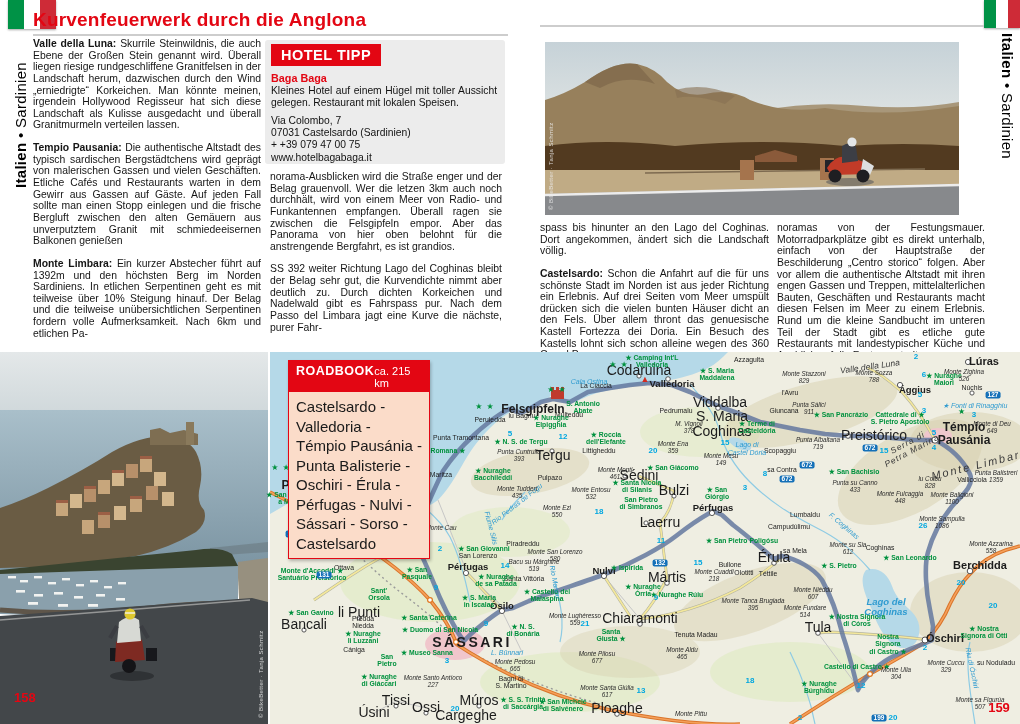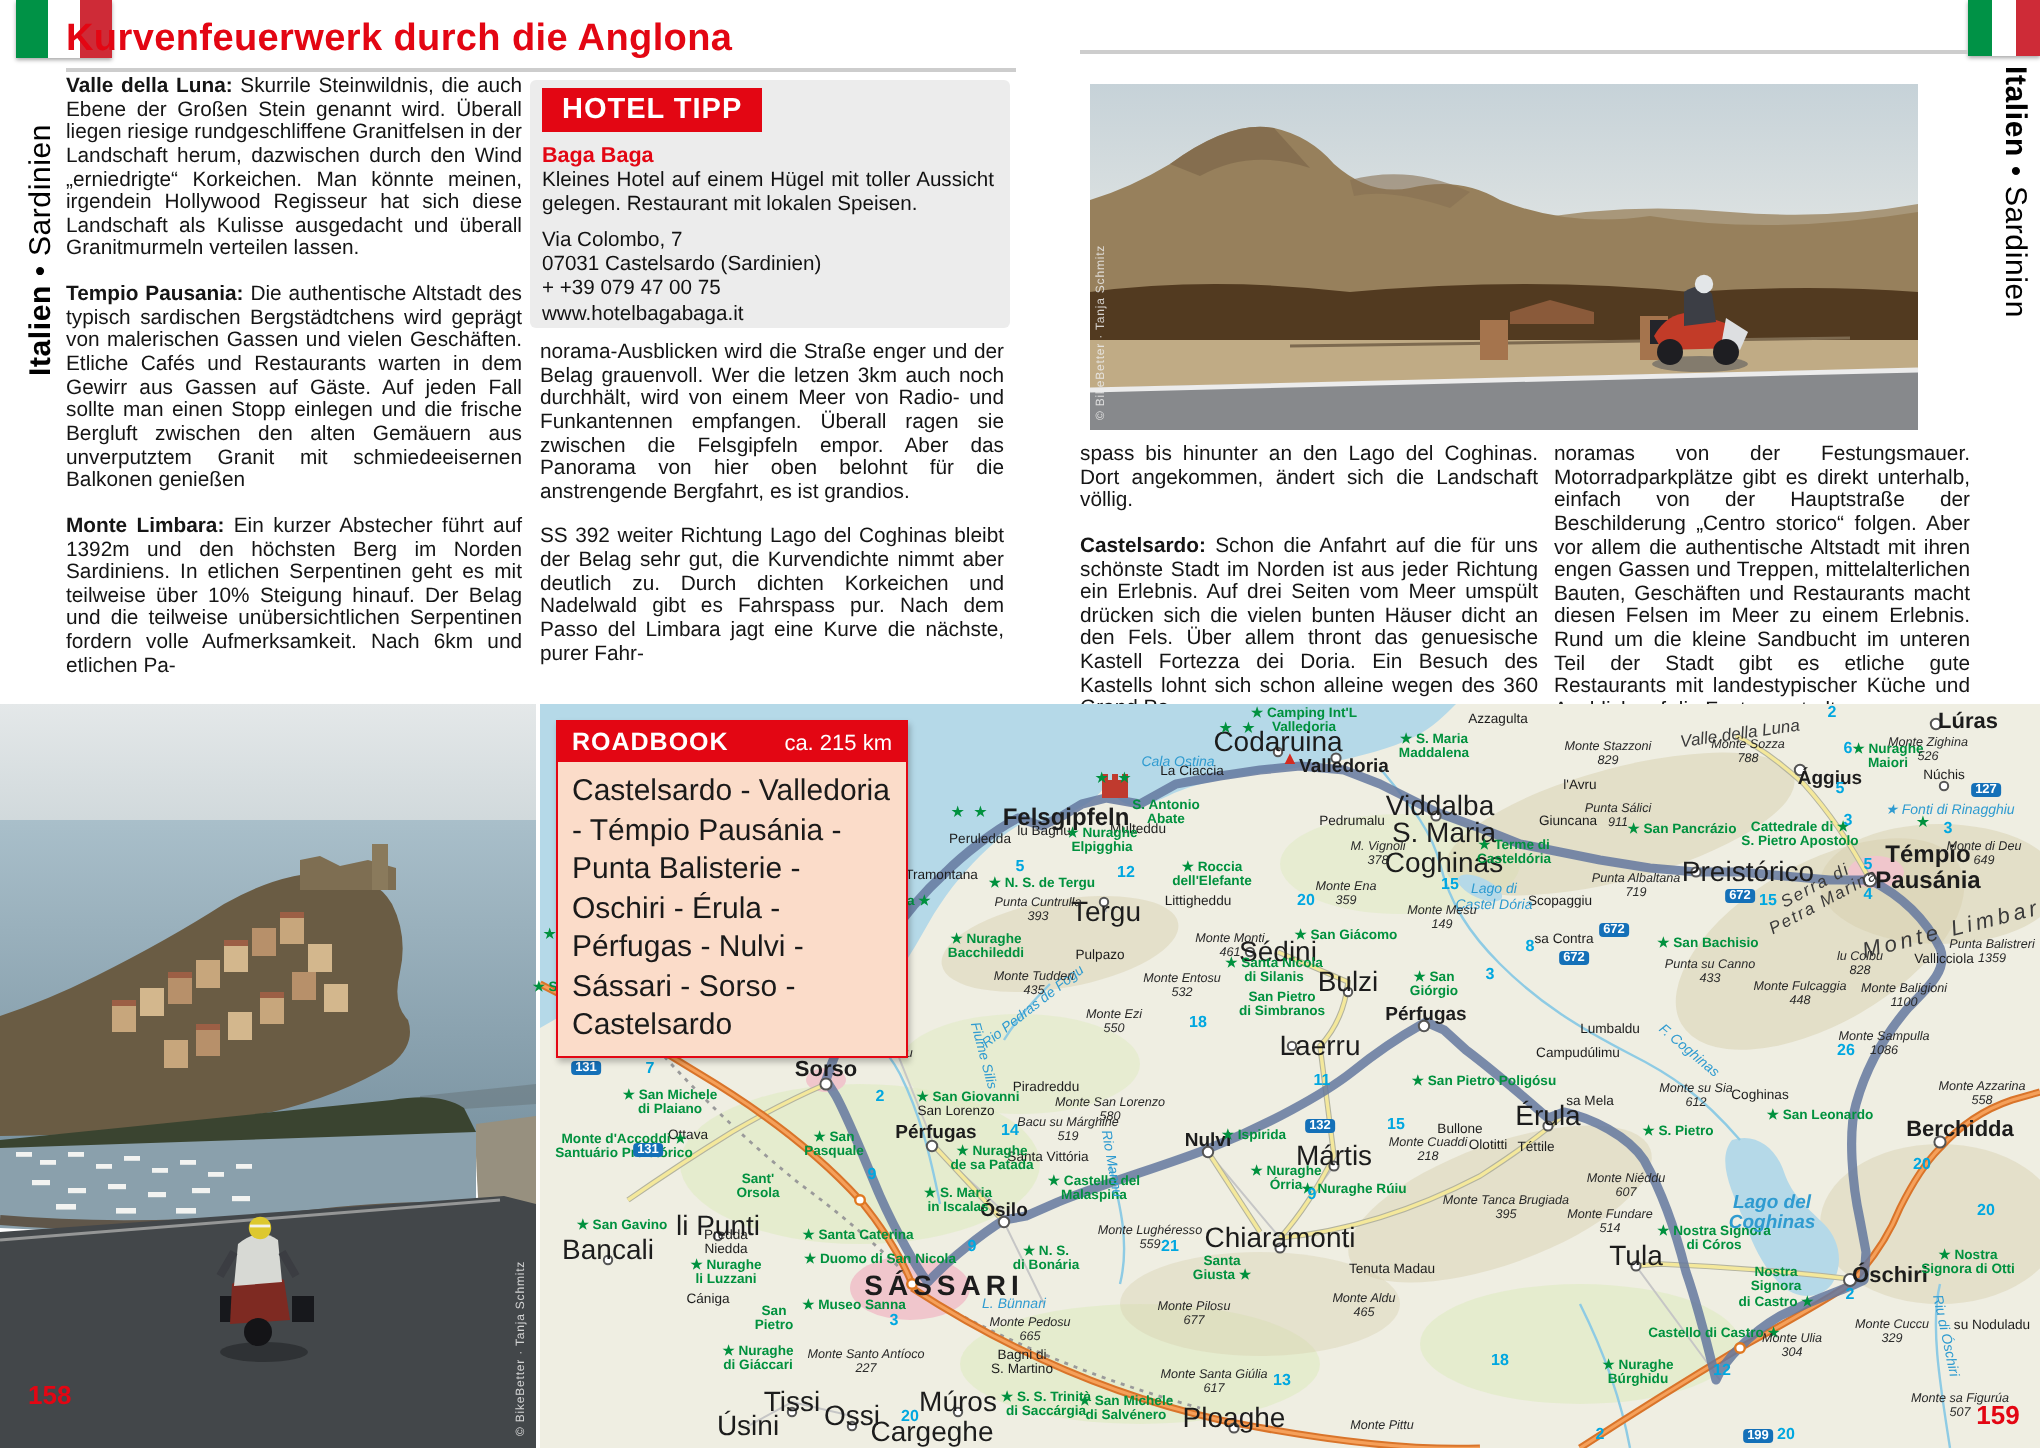--- a/index.html
+++ b/index.html
@@ -54,21 +54,21 @@
   .p{font-style:italic;font-size:6.3px;color:#2a2a2a}
   .rg{font-style:italic;font-size:11px;color:#3a3a3a;letter-spacing:2px}
   .rg2{font-style:italic;font-size:8.5px;color:#3a3a3a;letter-spacing:1px}
   .rgi{font-style:italic;font-size:8.5px;color:#3a3a3a}
   .d{color:#00a7e0;font-weight:bold;font-size:8px}
   .s{background:#1470b8;color:#fff;font-weight:bold;font-size:6.5px;padding:0 2px;border-radius:2px}
   .st{color:#00913e;font-size:8px;letter-spacing:1px}
   .pgnum-map{color:var(--accent_red);font-weight:bold;font-size:13px}
   .camp{color:#d42b20;font-size:9px}
   
-  #roadbook{position:absolute;left:8px;top:8px;width:176px;box-shadow:1px 2px 3px rgba(0,0,0,.25)}
+  #roadbook{position:absolute;left:18px;top:8px;width:142px;box-shadow:1px 2px 3px rgba(0,0,0,.25)}
   #roadbook-header{background:var(--accent_red);color:#fff;padding:4px 8px 3px;display:flex;justify-content:space-between;align-items:baseline}
   #roadbook-title{font-weight:bold;font-size:12.5px;letter-spacing:.5px}
   #roadbook-dist{font-size:11px}
   #roadbook-body{background:var(--roadbook_bg);border:1px solid var(--accent_red);border-top:none;padding:5px 7px;font-size:15px;line-height:1.3;color:#1a1a1a}
 </style>
 </head>
 <body>
 
 <div class="abs flag" style="left:8px;top:0;width:48px;height:29px">
   <div style="background:var(--flag_green)"></div>

